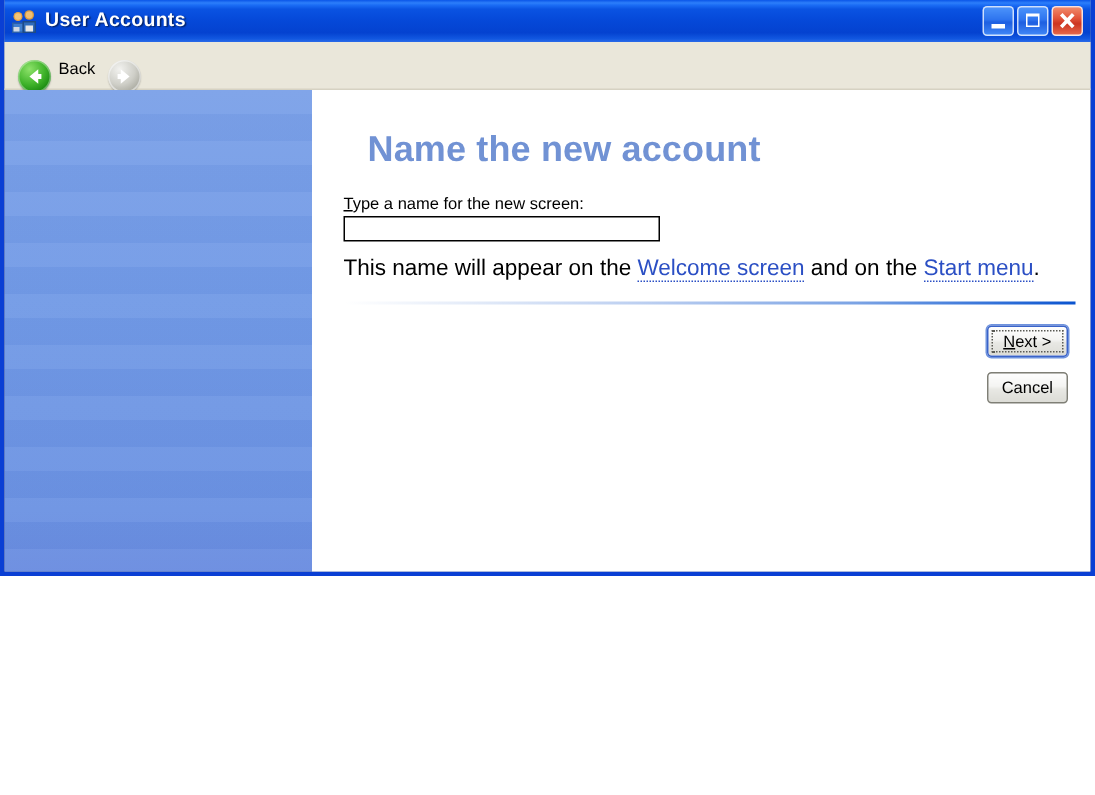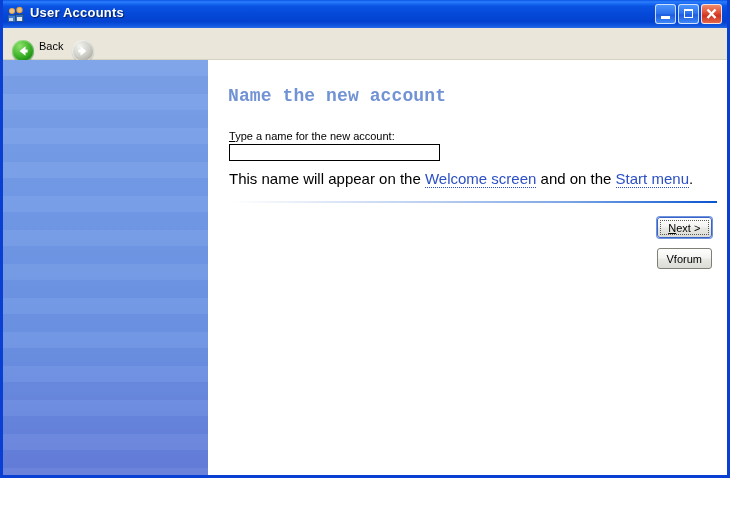--- a/index.html
+++ b/index.html
@@ -15,21 +15,21 @@
     font-family: "Liberation Sans", sans-serif;
     font-size: 11px;
     -webkit-font-smoothing: none;
   }
 
   
   .window {
     position: absolute;
     left: 0; top: 0;
     width: 730px;
-    height: 478px;
+    height: 384px;
     box-sizing: border-box;
     background: #a3a3a3;
     border-left: 3px solid #0a3fd4;
     border-right: 3px solid #0a3fd4;
     border-bottom: 3px solid #0a3fd4;
     overflow: hidden;
   }
 
   
   .titlebar {
@@ -169,25 +169,25 @@
     position: absolute;
     left: 205px; top: 60px;
     width: 519px;
     height: 467px;
     background: #ffffff;
   }
 
   
   .page-title {
     position: absolute;
-    left: 20px; top: 26px;
-    font-size: 18px;
+    left: 37px; top: 26px;
+    font-size: 24px;
     font-weight: bold;
     color: #7192d4;
-    font-family: Liberation Mono, monospace;
+    font-family: Liberation Sans, sans-serif;
     letter-spacing: 0.1px;
     white-space: nowrap;
   }
   .field-label {
     position: absolute;
     left: 21px; top: 70px;
     font-size: 11px;
     color: #000000;
     white-space: nowrap;
   }
@@ -351,35 +351,35 @@
     </div>
   </div>
 
   <div class="sidebar"></div>
 
   <div class="content">
 
     <div class="page-title">Name the new account</div>
 
     <div class="field-label">
-      <span class="accel">T</span><span>ype a name for the new account:</span>
+      <span class="accel">T</span><span>ype a name for the new screen:</span>
     </div>
 
     <input class="name-input" type="text" value="" style="">
 
     <div class="desc">
       <span>This name will appear on the </span><a class="xplink" href="#">Welcome screen</a><span> and on the </span><a class="xplink" href="#">Start menu</a><span>.</span>
     </div>
 
     <div class="divider"></div>
 
     <div class="btnrow">
       <div class="xpbtn default">
         <span><span class="accel">N</span><span>ext &gt;</span></span>
       </div>
       <div class="xpbtn">
-        <span>Vforum</span>
+        <span>Cancel</span>
       </div>
     </div>
   </div>
 
 
 </div>
 
 </body></html>

